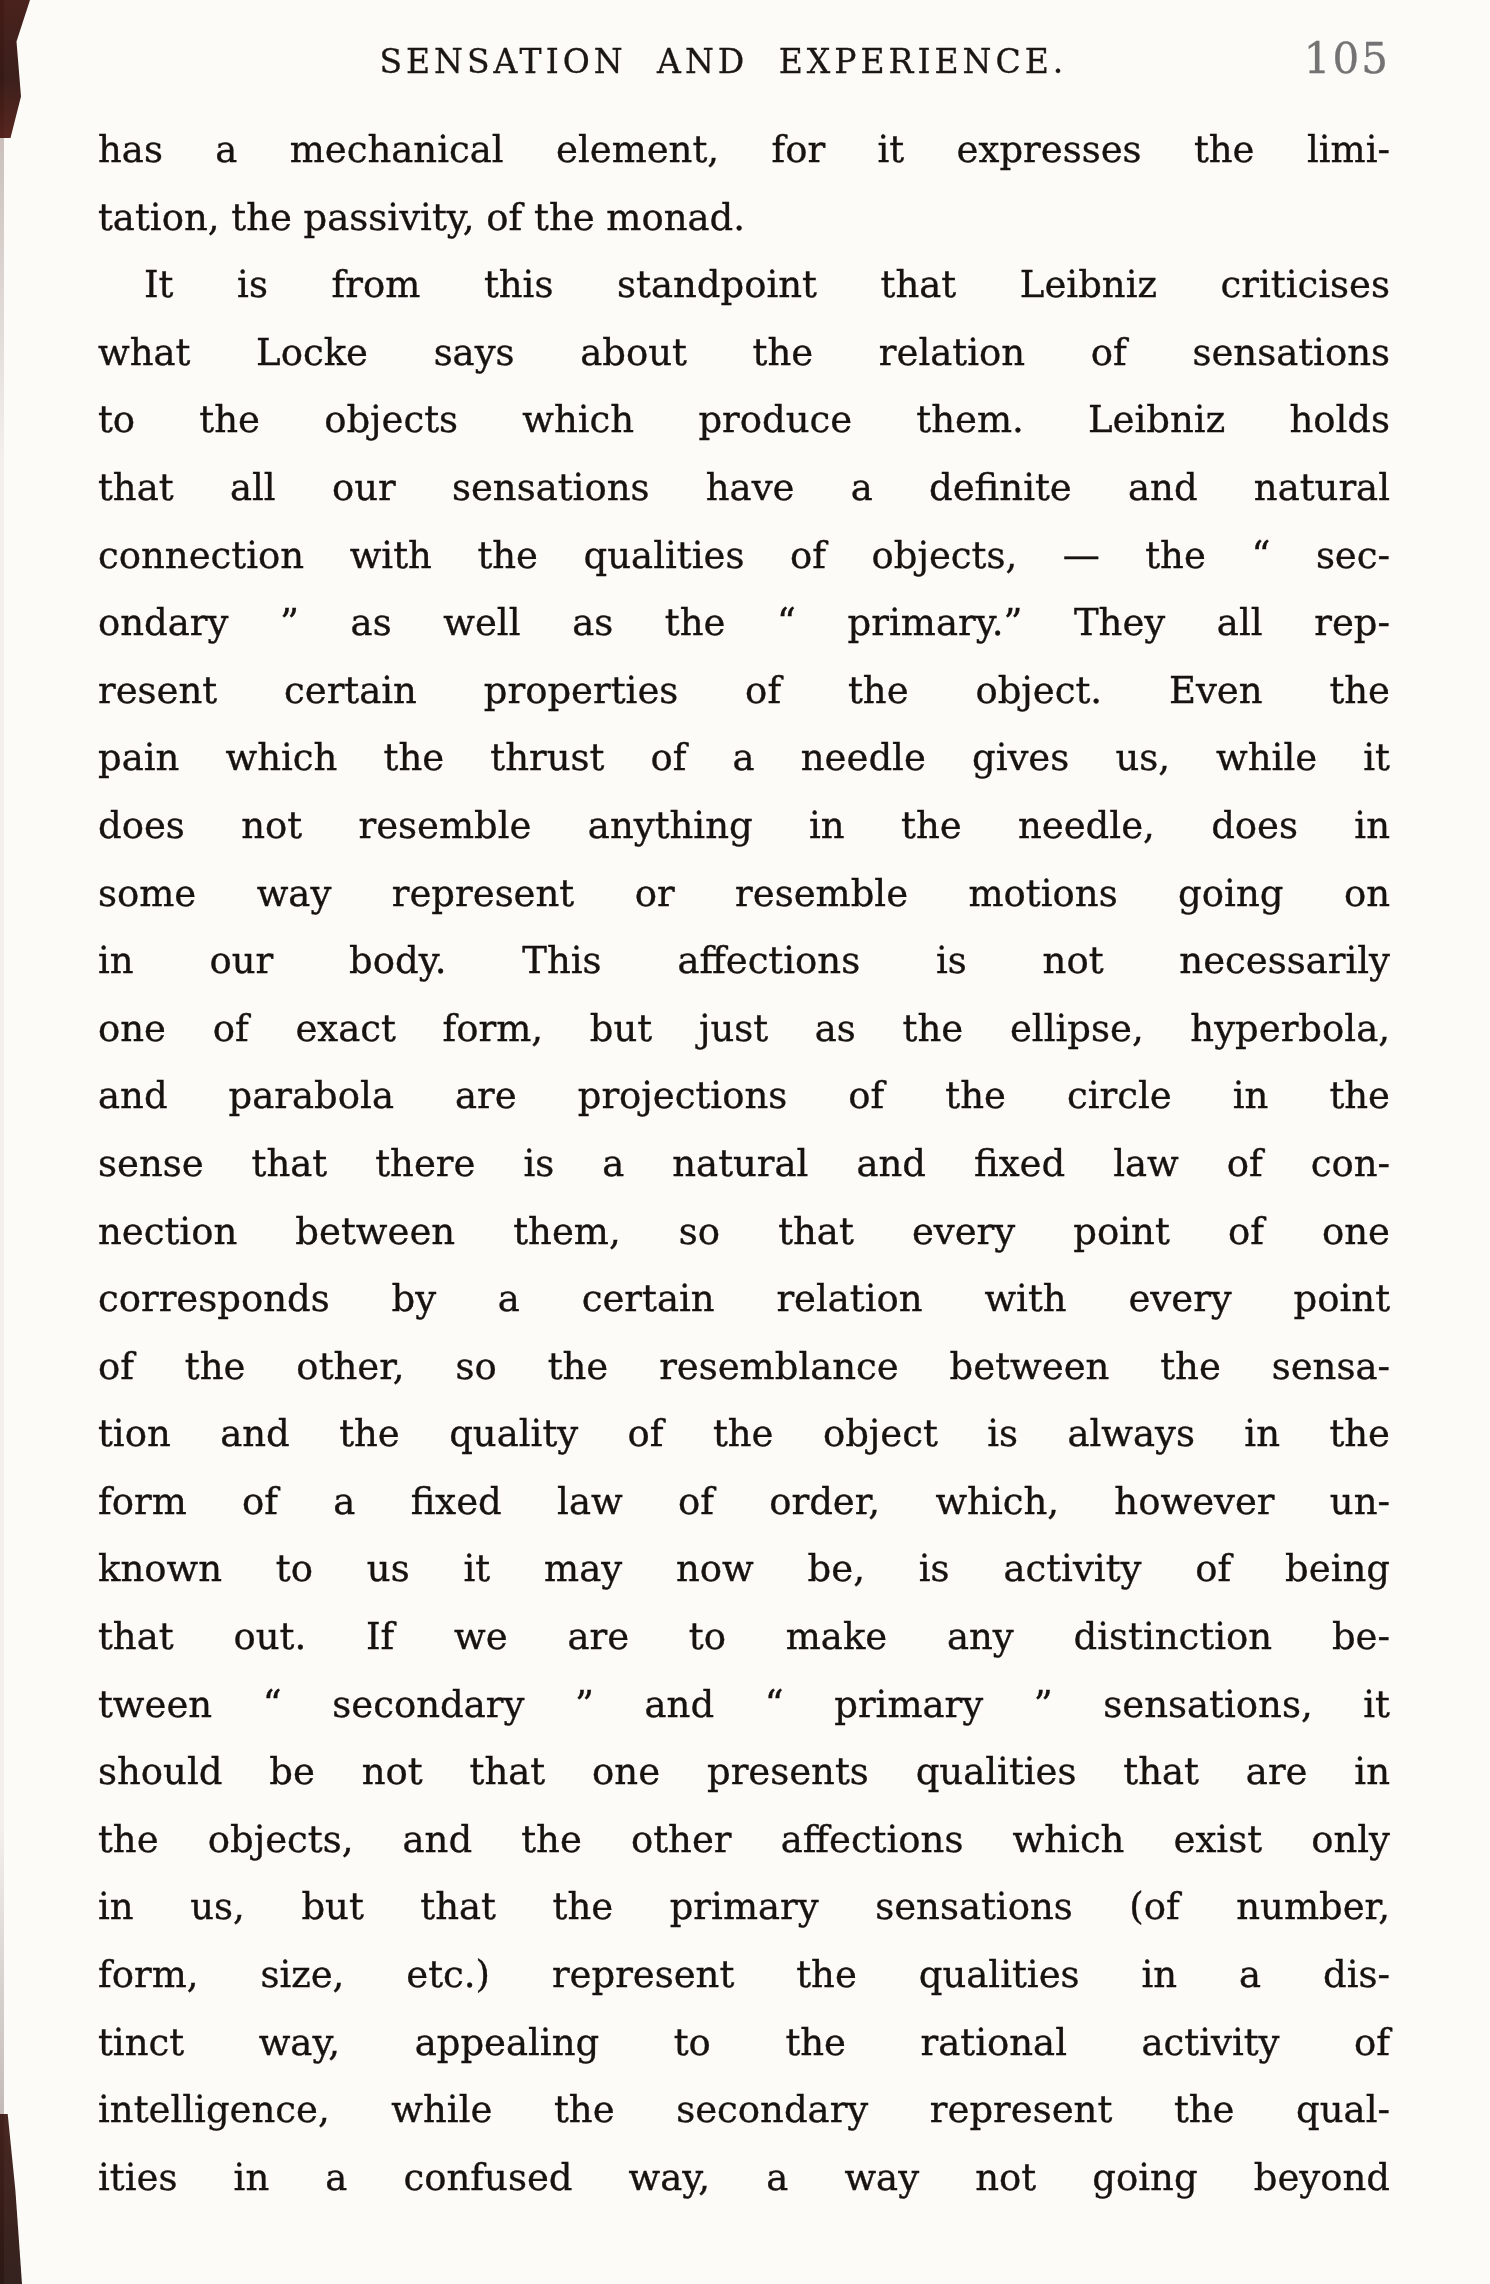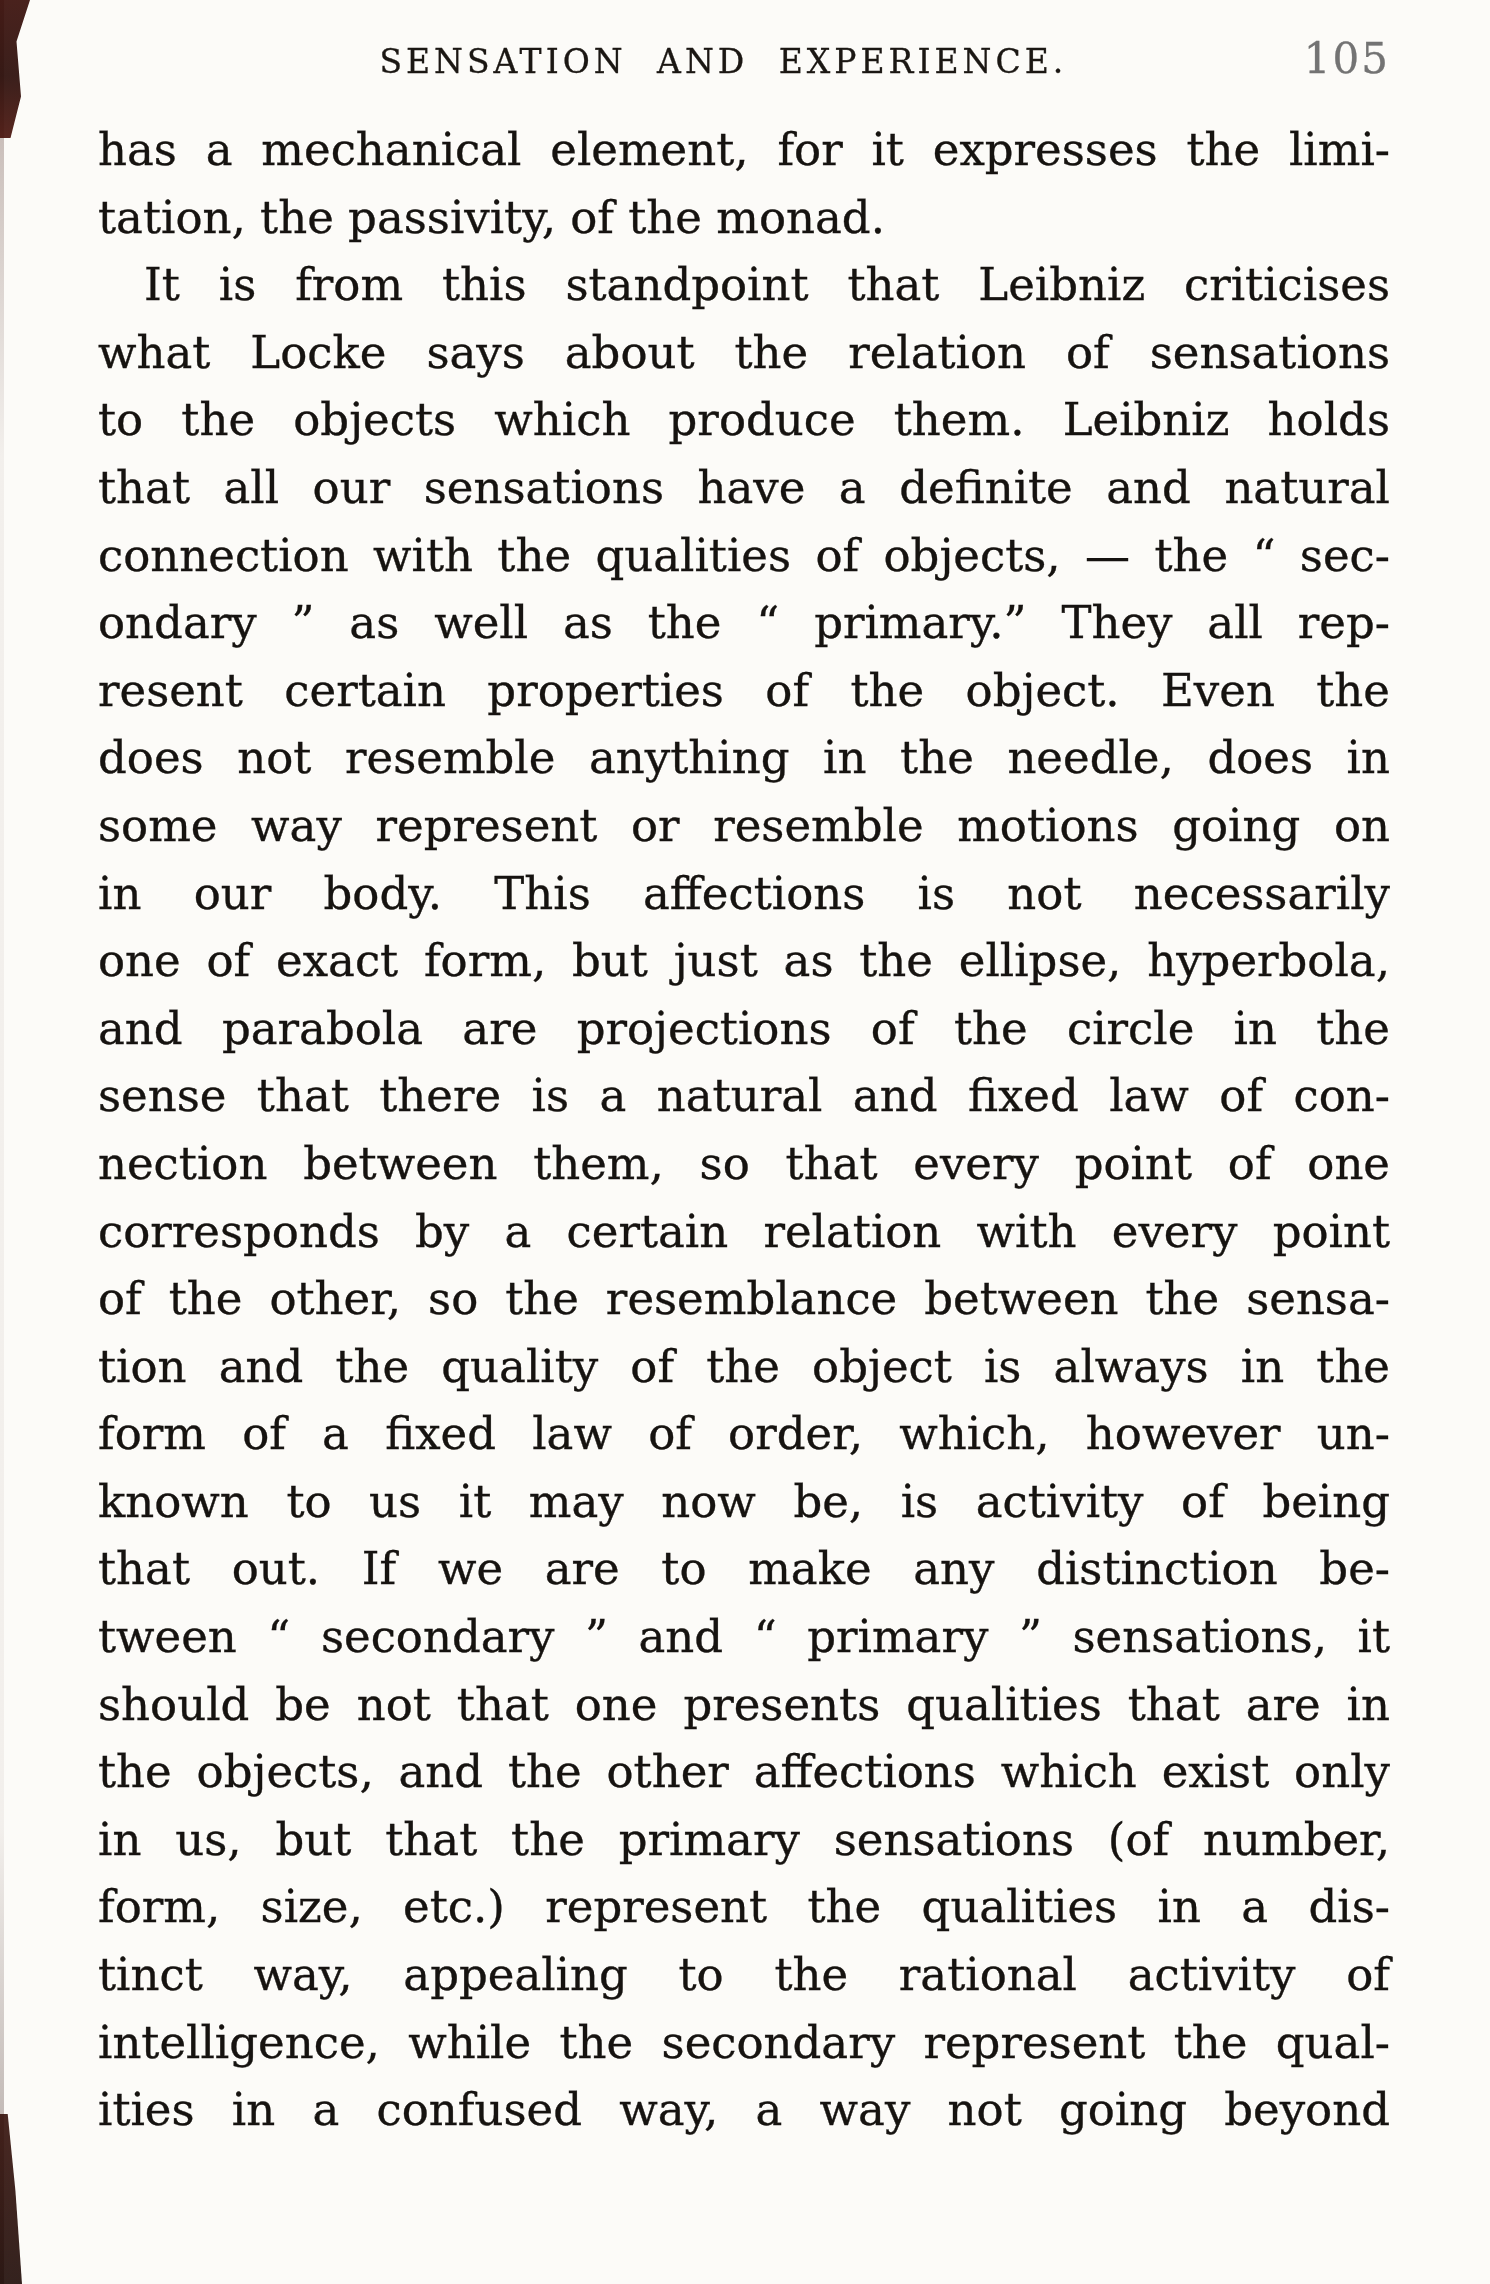--- a/index.html
+++ b/index.html
@@ -47,21 +47,21 @@
     letter-spacing: 2px;
     color: #737373;
     -webkit-text-stroke: 0.3px;
   }
   
   .body-text {
     position: absolute;
     left: 98px;
     right: 100px;
     top: 116px;
-    font-size: 45px;
+    font-size: 37px;
     line-height: 67.6px;
     -webkit-text-stroke: 0.35px;
   }
   .line {
     height: 67.6px;
     white-space: normal;
     text-align: left;
   }
   .line.j {
     text-align: justify;
@@ -118,20 +118,21 @@
   <div class="body-text">
       <div class="line j">has a mechanical element, for it expresses the limi-</div>
       <div class="line">tation, the passivity, of the monad.</div>
       <div class="line j ind">It is from this standpoint that Leibniz criticises</div>
       <div class="line j">what Locke says about the relation of sensations</div>
       <div class="line j">to the objects which produce them. Leibniz holds</div>
       <div class="line j">that all our sensations have a definite and natural</div>
       <div class="line j">connection with the qualities of objects, — the “ sec-</div>
       <div class="line j">ondary ” as well as the “ primary.” They all rep-</div>
       <div class="line j">resent certain properties of the object. Even the</div>
+      <div class="line j">pain which the thrust of a needle gives us, while it</div>
       <div class="line j">does not resemble anything in the needle, does in</div>
       <div class="line j">some way represent or resemble motions going on</div>
       <div class="line j">in our body. This affections is not necessarily</div>
       <div class="line j">one of exact form, but just as the ellipse, hyperbola,</div>
       <div class="line j">and parabola are projections of the circle in the</div>
       <div class="line j">sense that there is a natural and fixed law of con-</div>
       <div class="line j">nection between them, so that every point of one</div>
       <div class="line j">corresponds by a certain relation with every point</div>
       <div class="line j">of the other, so the resemblance between the sensa-</div>
       <div class="line j">tion and the quality of the object is always in the</div>

